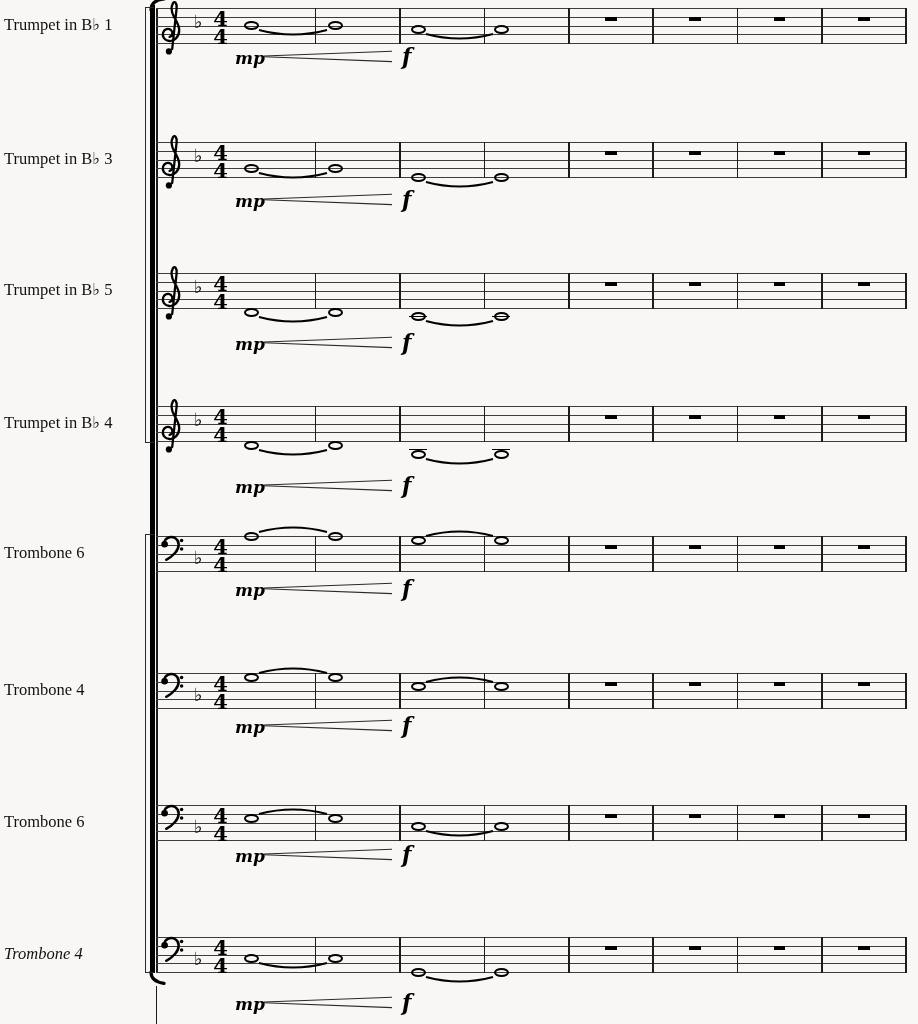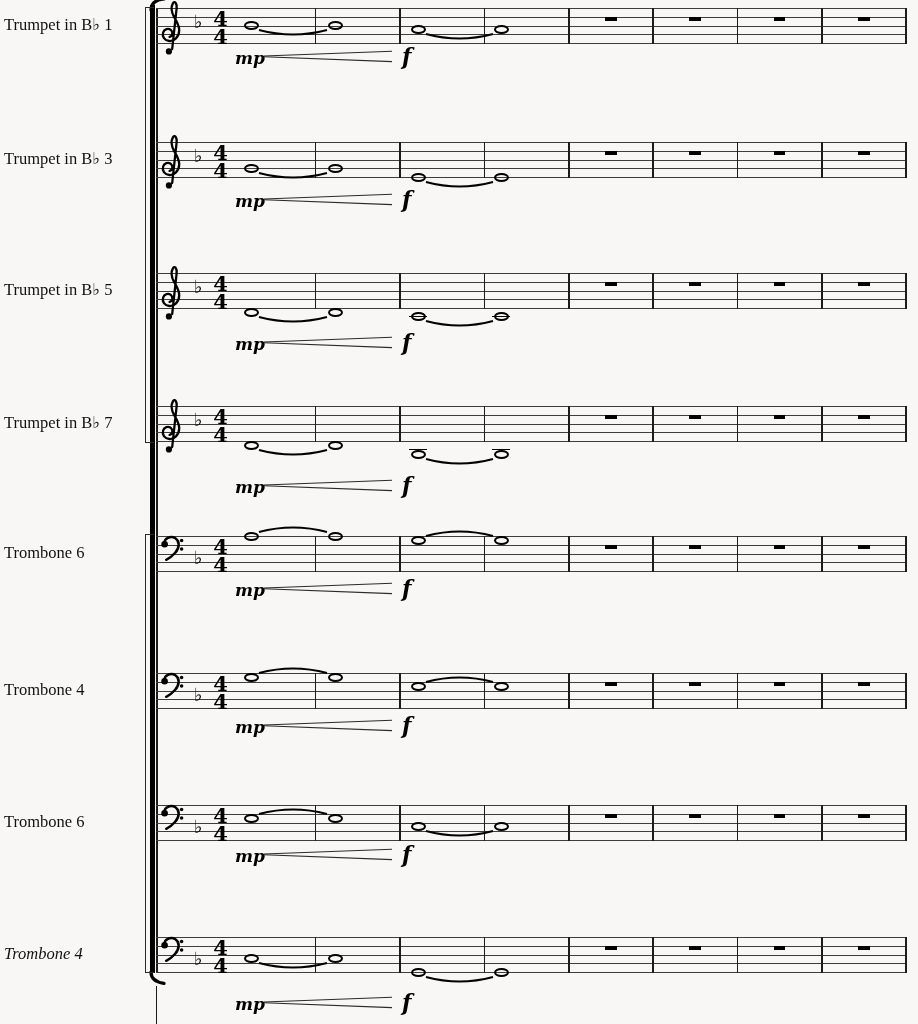--- a/index.html
+++ b/index.html
@@ -181,21 +181,21 @@
         <div class="wholerest" style="left: 773.75px; top: 281.75px;"></div>
         <div class="wholerest" style="left: 858.25px; top: 281.75px;"></div>
         <div class="dyn-mp" style="left: 235px; top: 336px;">mp</div>
         <svg width="130" height="15" viewBox="0 0 130 15" class="hairpin" style="left: 263px; top: 335px; position: absolute;">
           <line x1="1" y1="7" x2="129" y2="2.2" stroke="#2a2a2a" stroke-width="1.1"></line>
           <line x1="1" y1="7.8" x2="129" y2="12.6" stroke="#2a2a2a" stroke-width="1.1"></line>
         </svg>
         <div class="dyn-f" style="left: 402px; top: 331px;">f</div>
       </div>
       <div class="abs" style="left: 0px; top: 0px;">
-        <div class="staff-label" style="top: 412.5px;">Trumpet in B♭ 7</div>
+        <div class="staff-label" style="top: 412.5px;">Trumpet in B♭ 4</div>
         <div class="staff-line" style="left: 156px; top: 406px; width: 751px;"></div>
         <div class="staff-line" style="left: 156px; top: 414.75px; width: 751px;"></div>
         <div class="staff-line" style="left: 156px; top: 423.5px; width: 751px;"></div>
         <div class="staff-line" style="left: 156px; top: 432.25px; width: 751px;"></div>
         <div class="staff-line" style="left: 156px; top: 441px; width: 751px;"></div>
         <div class="barline" style="left: 314.85px; top: 405.7px; height: 36.3px;"></div>
         <div class="barline" style="left: 399.35px; top: 405.7px; height: 36.3px;"></div>
         <div class="barline" style="left: 483.85px; top: 405.7px; height: 36.3px;"></div>
         <div class="barline" style="left: 568.35px; top: 405.7px; height: 36.3px;"></div>
         <div class="barline" style="left: 652.35px; top: 405.7px; height: 36.3px;"></div>

